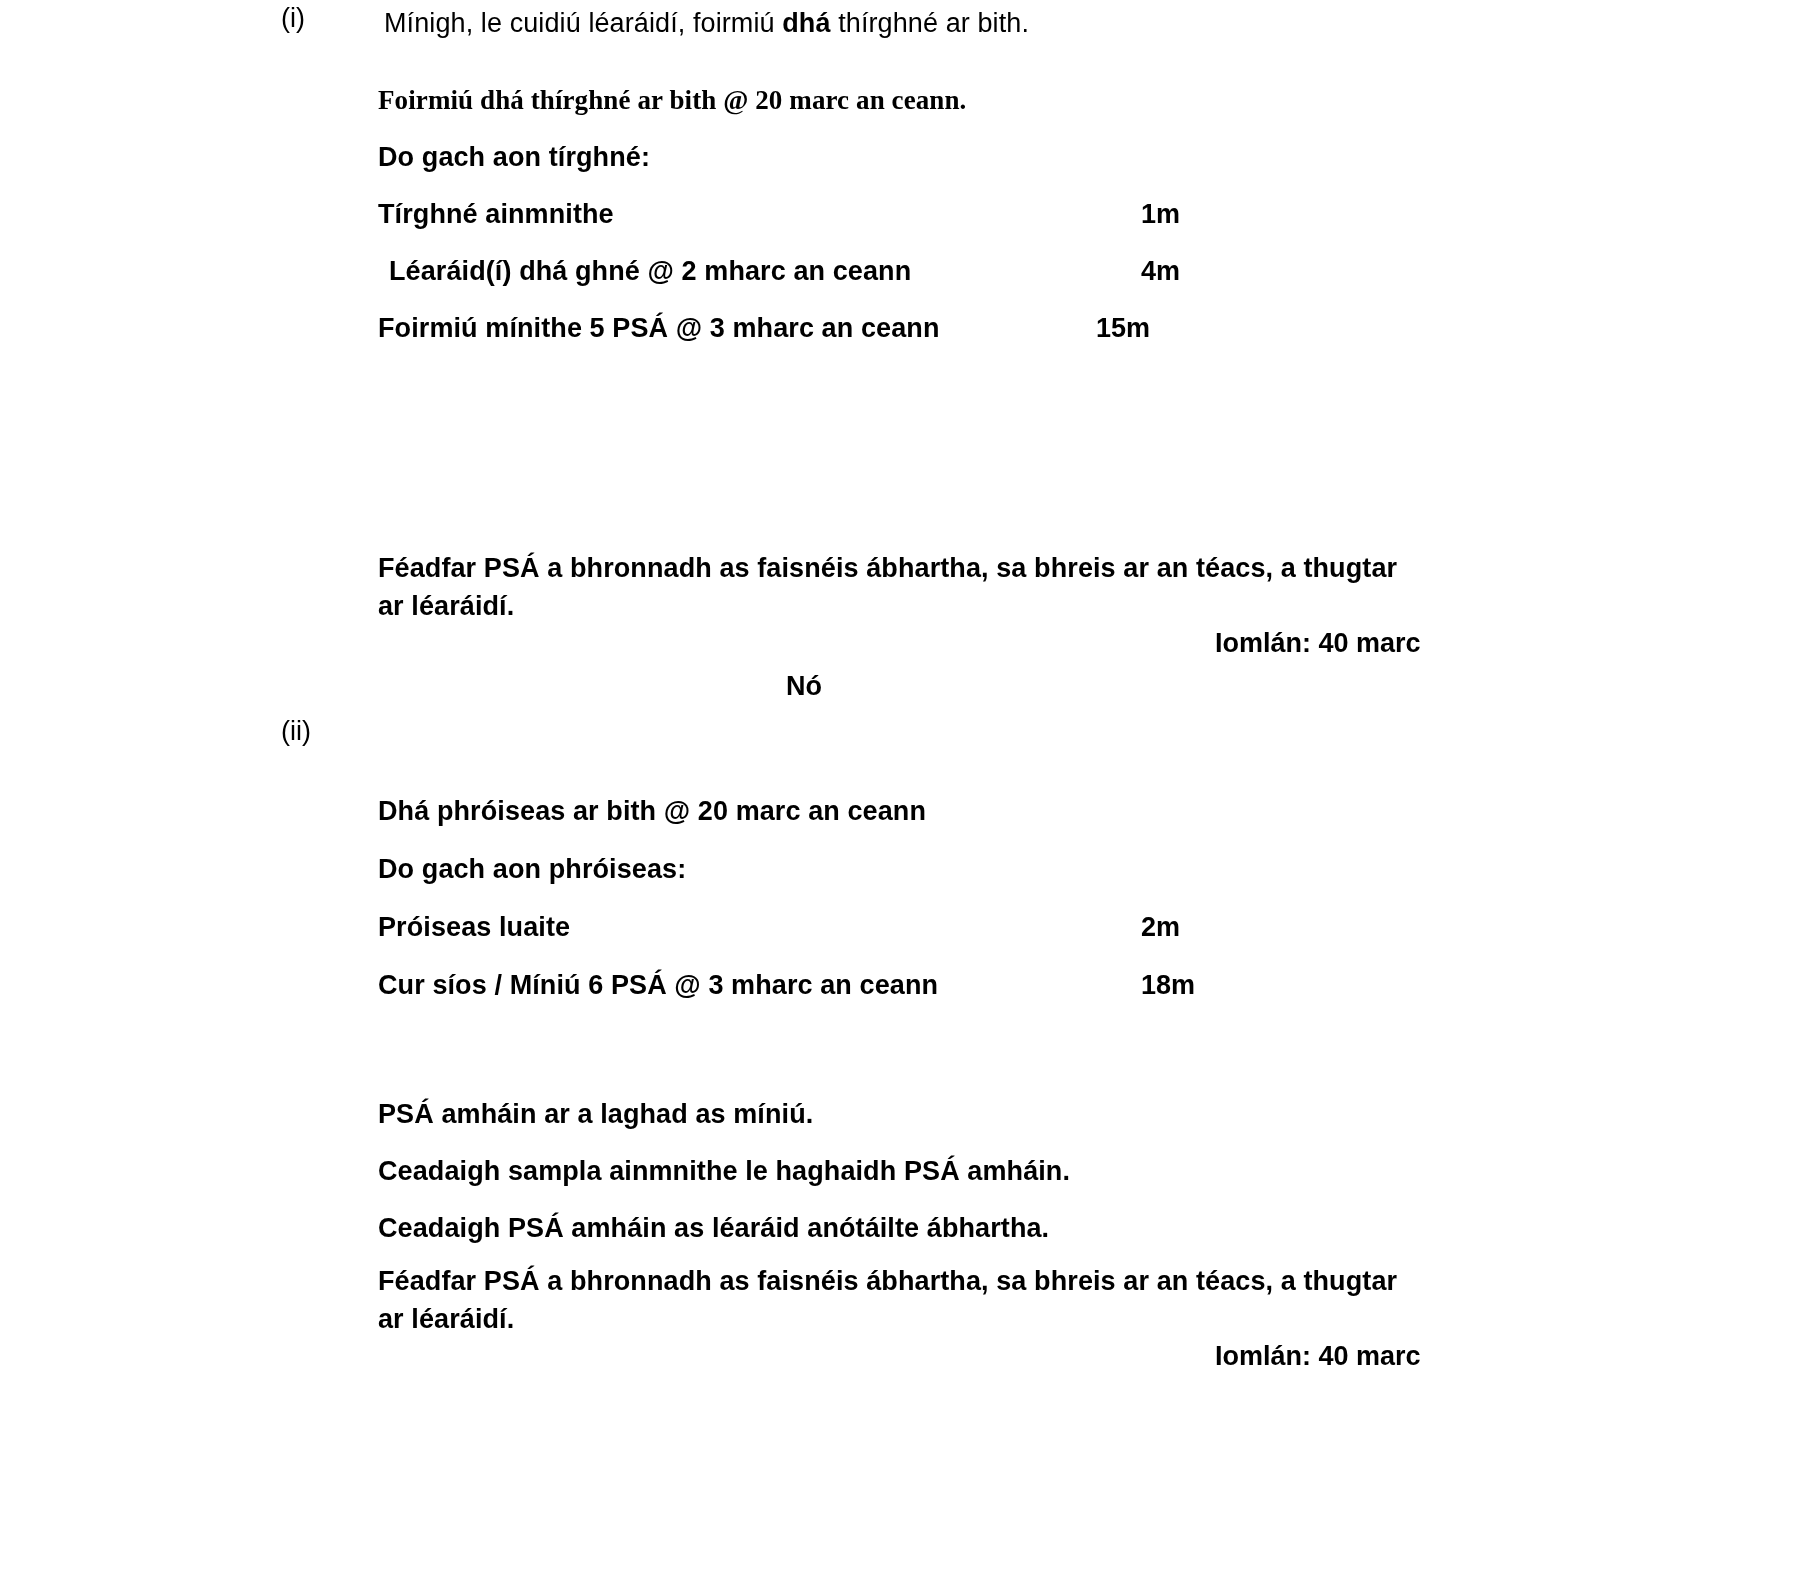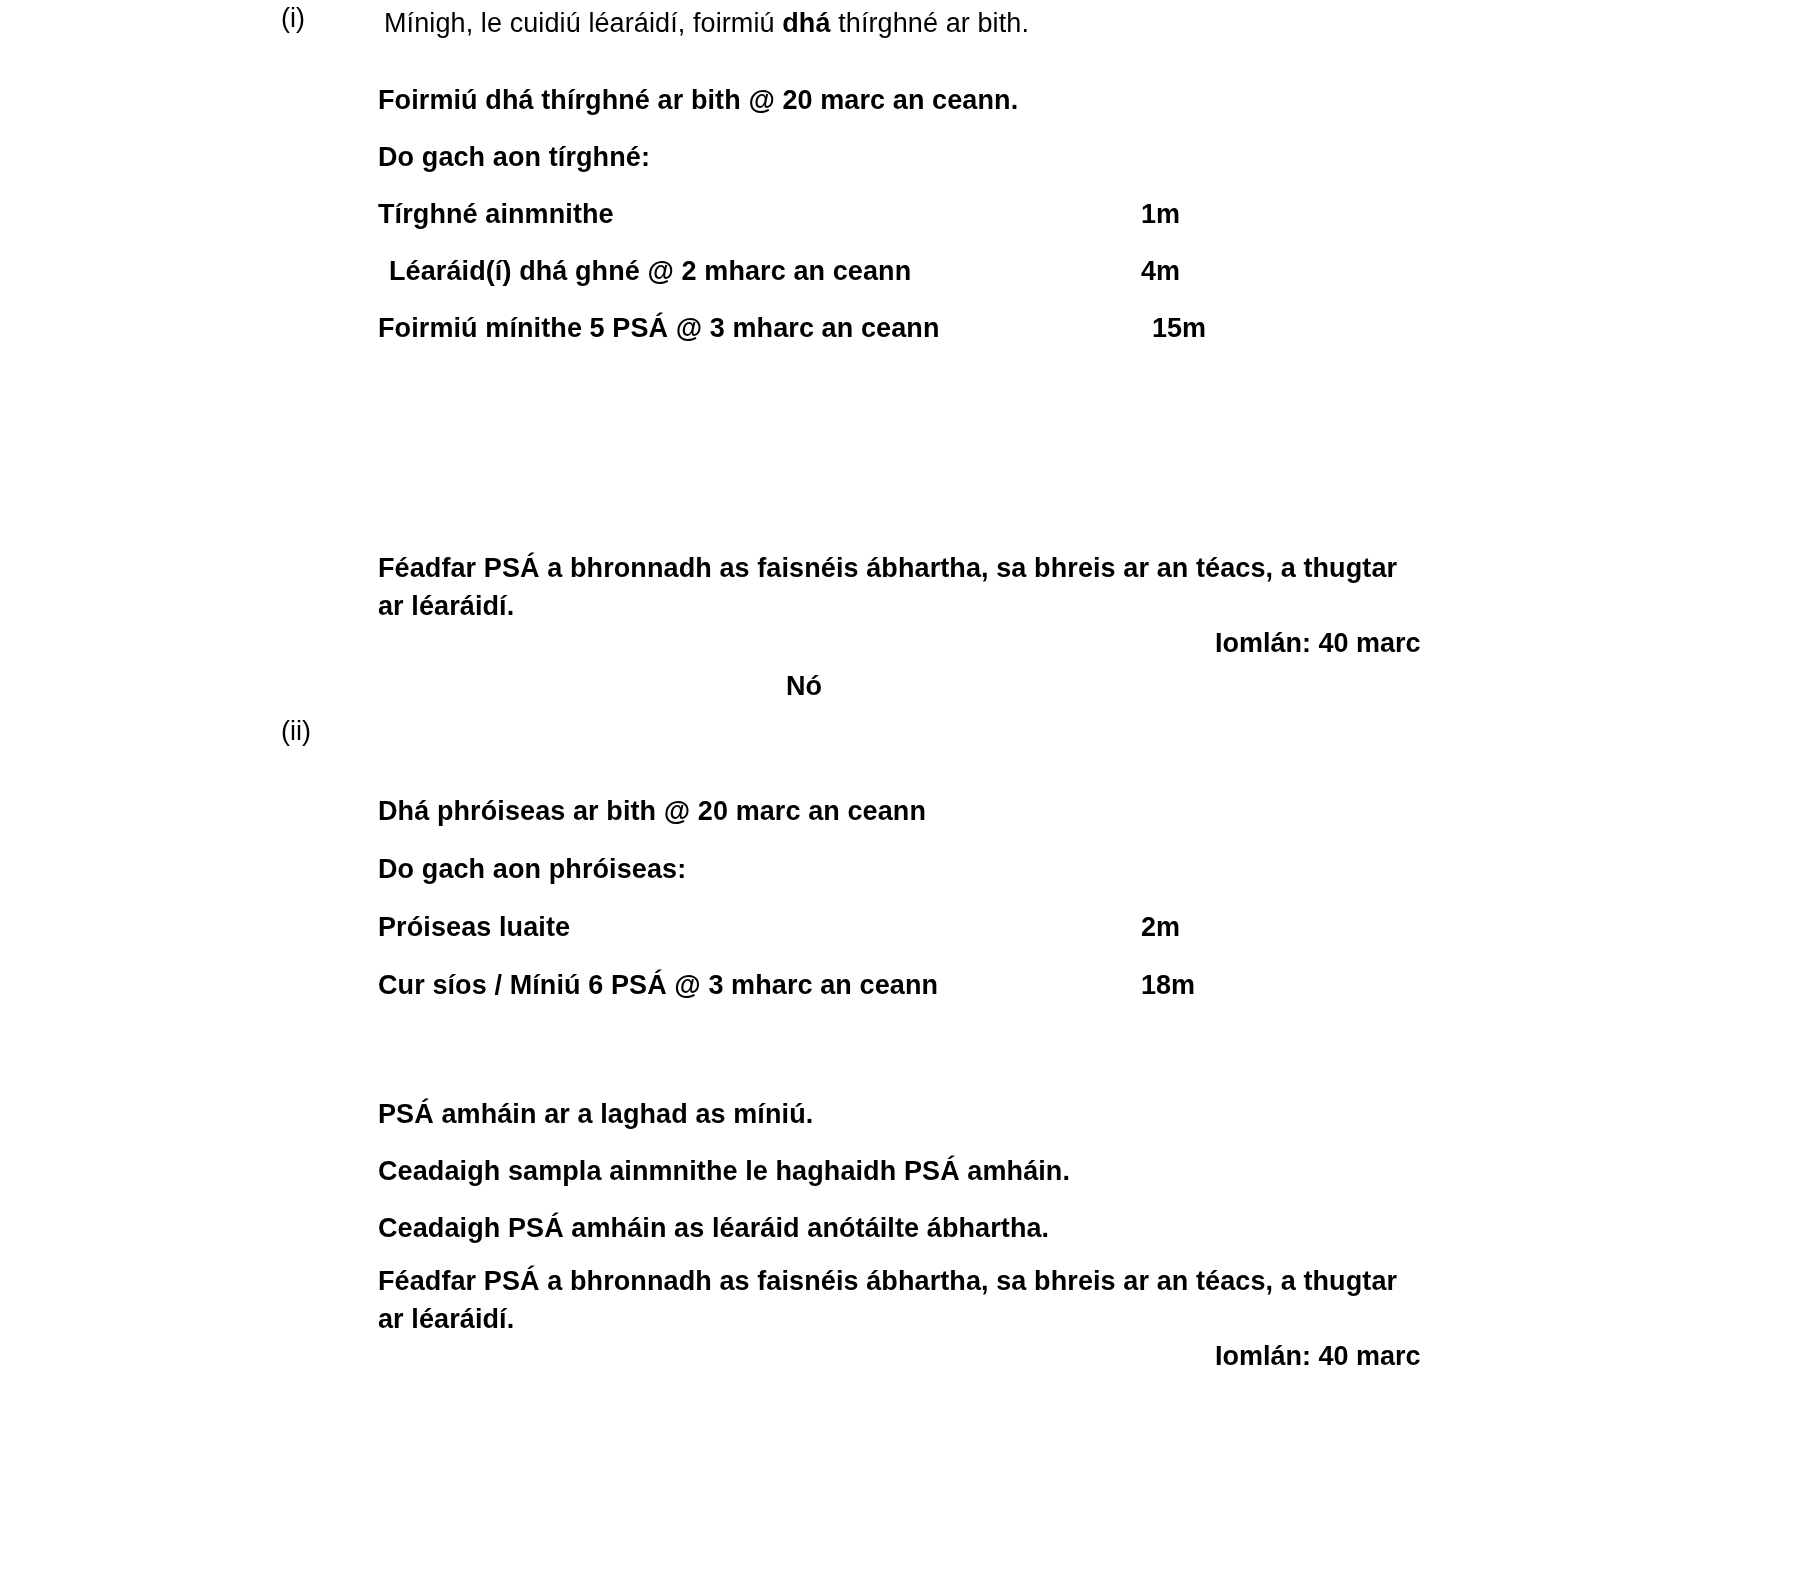--- a/index.html
+++ b/index.html
@@ -76,32 +76,32 @@
 </style>
 </head>
 <body>
 
 <div class="page">
 
   <div class="marker" style="left:281px; top:5px;">(i)</div>
 
   <div class="qtext" style="left:384px; top:5px;"><span>Mínigh, le cuidiú léaráidí, foirmiú </span><b>dhá</b><span> thírghné ar bith.</span></div>
 
-  <div class="scheme" style="left:378px; top:82px;">Foirmiú dhá thírghné ar bith @ 20 marc an ceann.</div>
+  <div class="scheme" style="left:378px; top:82px;font-family:Liberation Serif, serif;">Foirmiú dhá thírghné ar bith @ 20 marc an ceann.</div>
 
   <div class="scheme" style="left:378px; top:139px;">Do gach aon tírghné:</div>
 
   <div class="scheme" style="left:378px; top:196px;">Tírghné ainmnithe</div>
   <div class="mark" style="left:1141px; top:196px;">1m</div>
 
   <div class="scheme" style="left:389px; top:253px;">Léaráid(í) dhá ghné @ 2 mharc an ceann</div>
   <div class="mark" style="left:1141px; top:253px;">4m</div>
 
   <div class="scheme" style="left:378px; top:310px;">Foirmiú mínithe 5 PSÁ @ 3 mharc an ceann</div>
-  <div class="mark" style="left:1152px; top:310px;">15m</div>
+  <div class="mark" style="left:1096px; top:310px;">15m</div>
 
 
 
   <div class="wrapblock" style="left:378px; top:549px; width:1030px;">Féadfar PSÁ a bhronnadh as faisnéis ábhartha, sa bhreis ar an téacs, a thugtar ar léaráidí.</div>
 
   <div class="total" style="left:1208px; top:625px;">Iomlán: 40 marc</div>
 
   <div class="orword" style="left:786px; top:668px;">Nó</div>
 
   <div class="marker" style="left:281px; top:718px;">(ii)</div>

